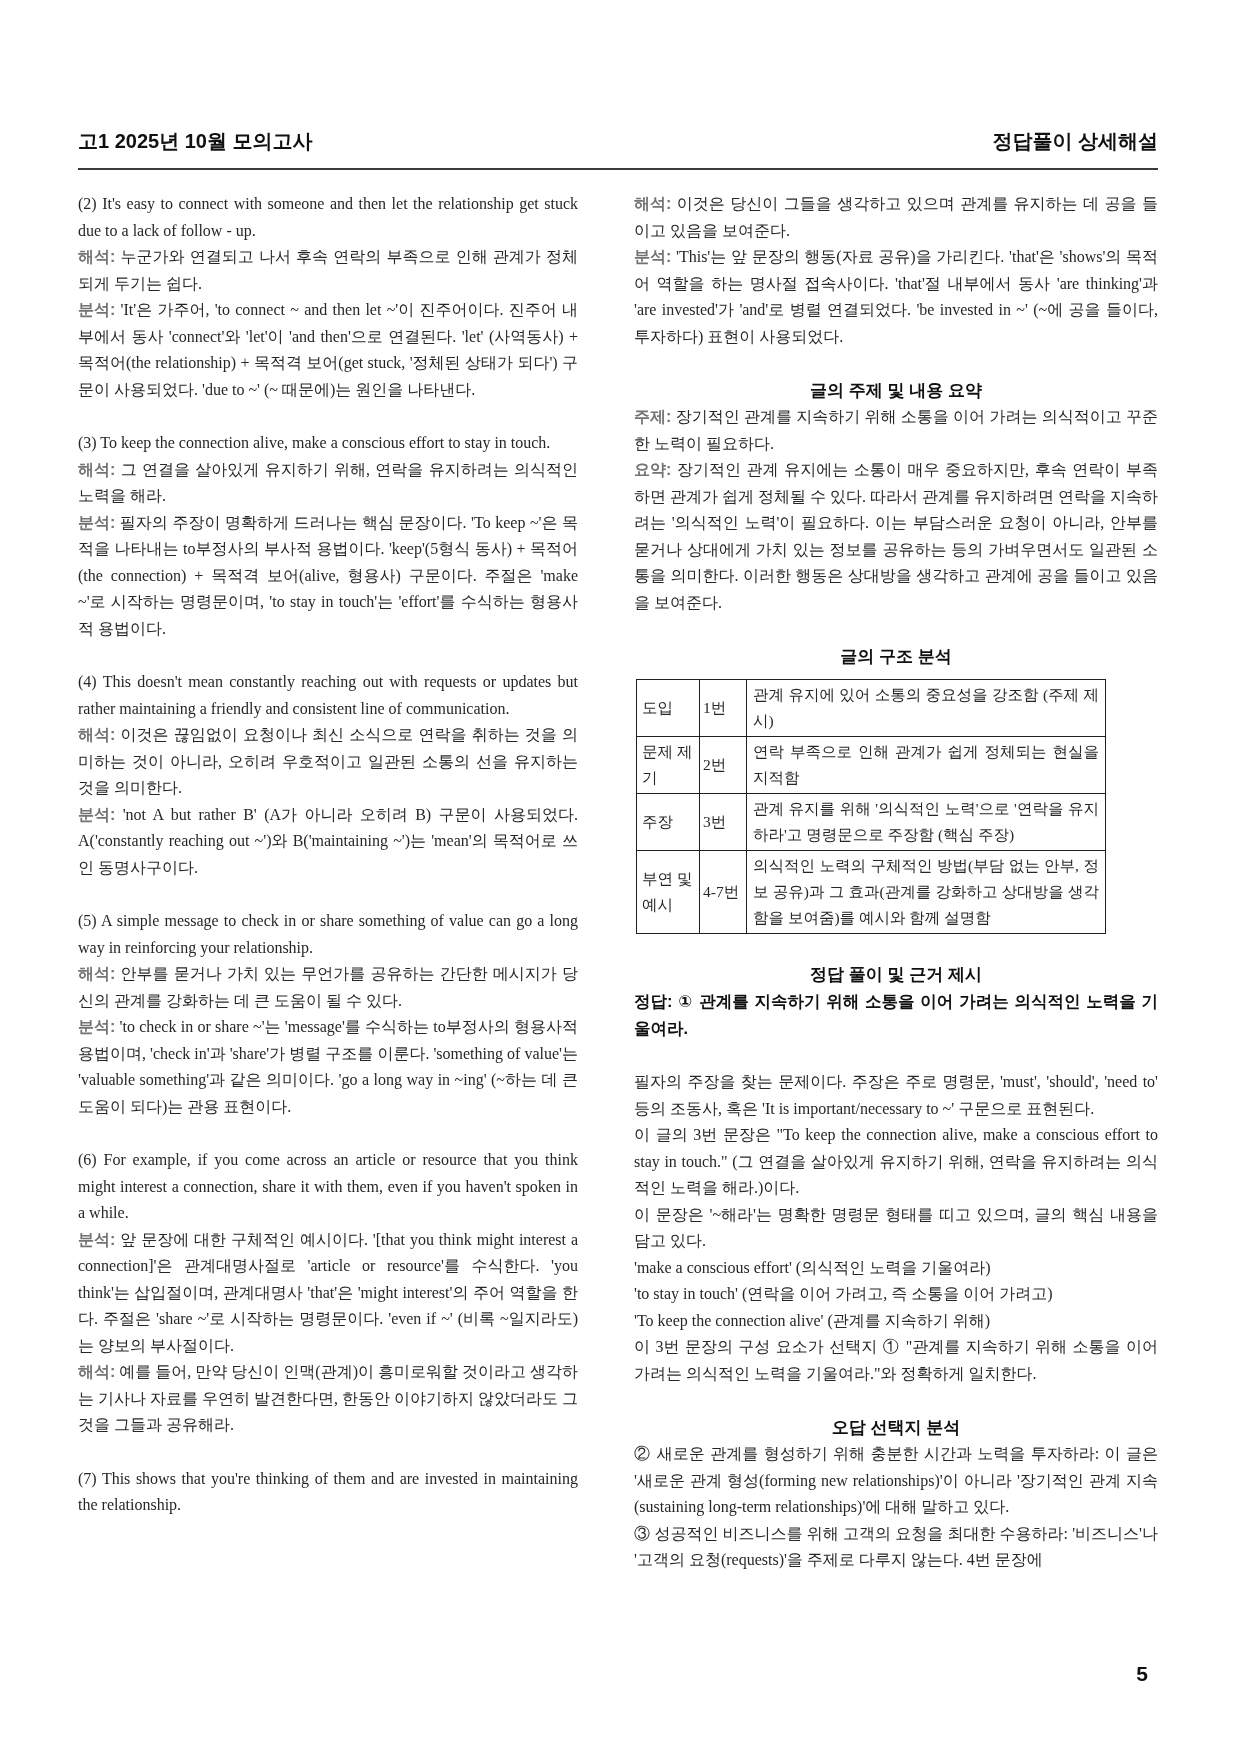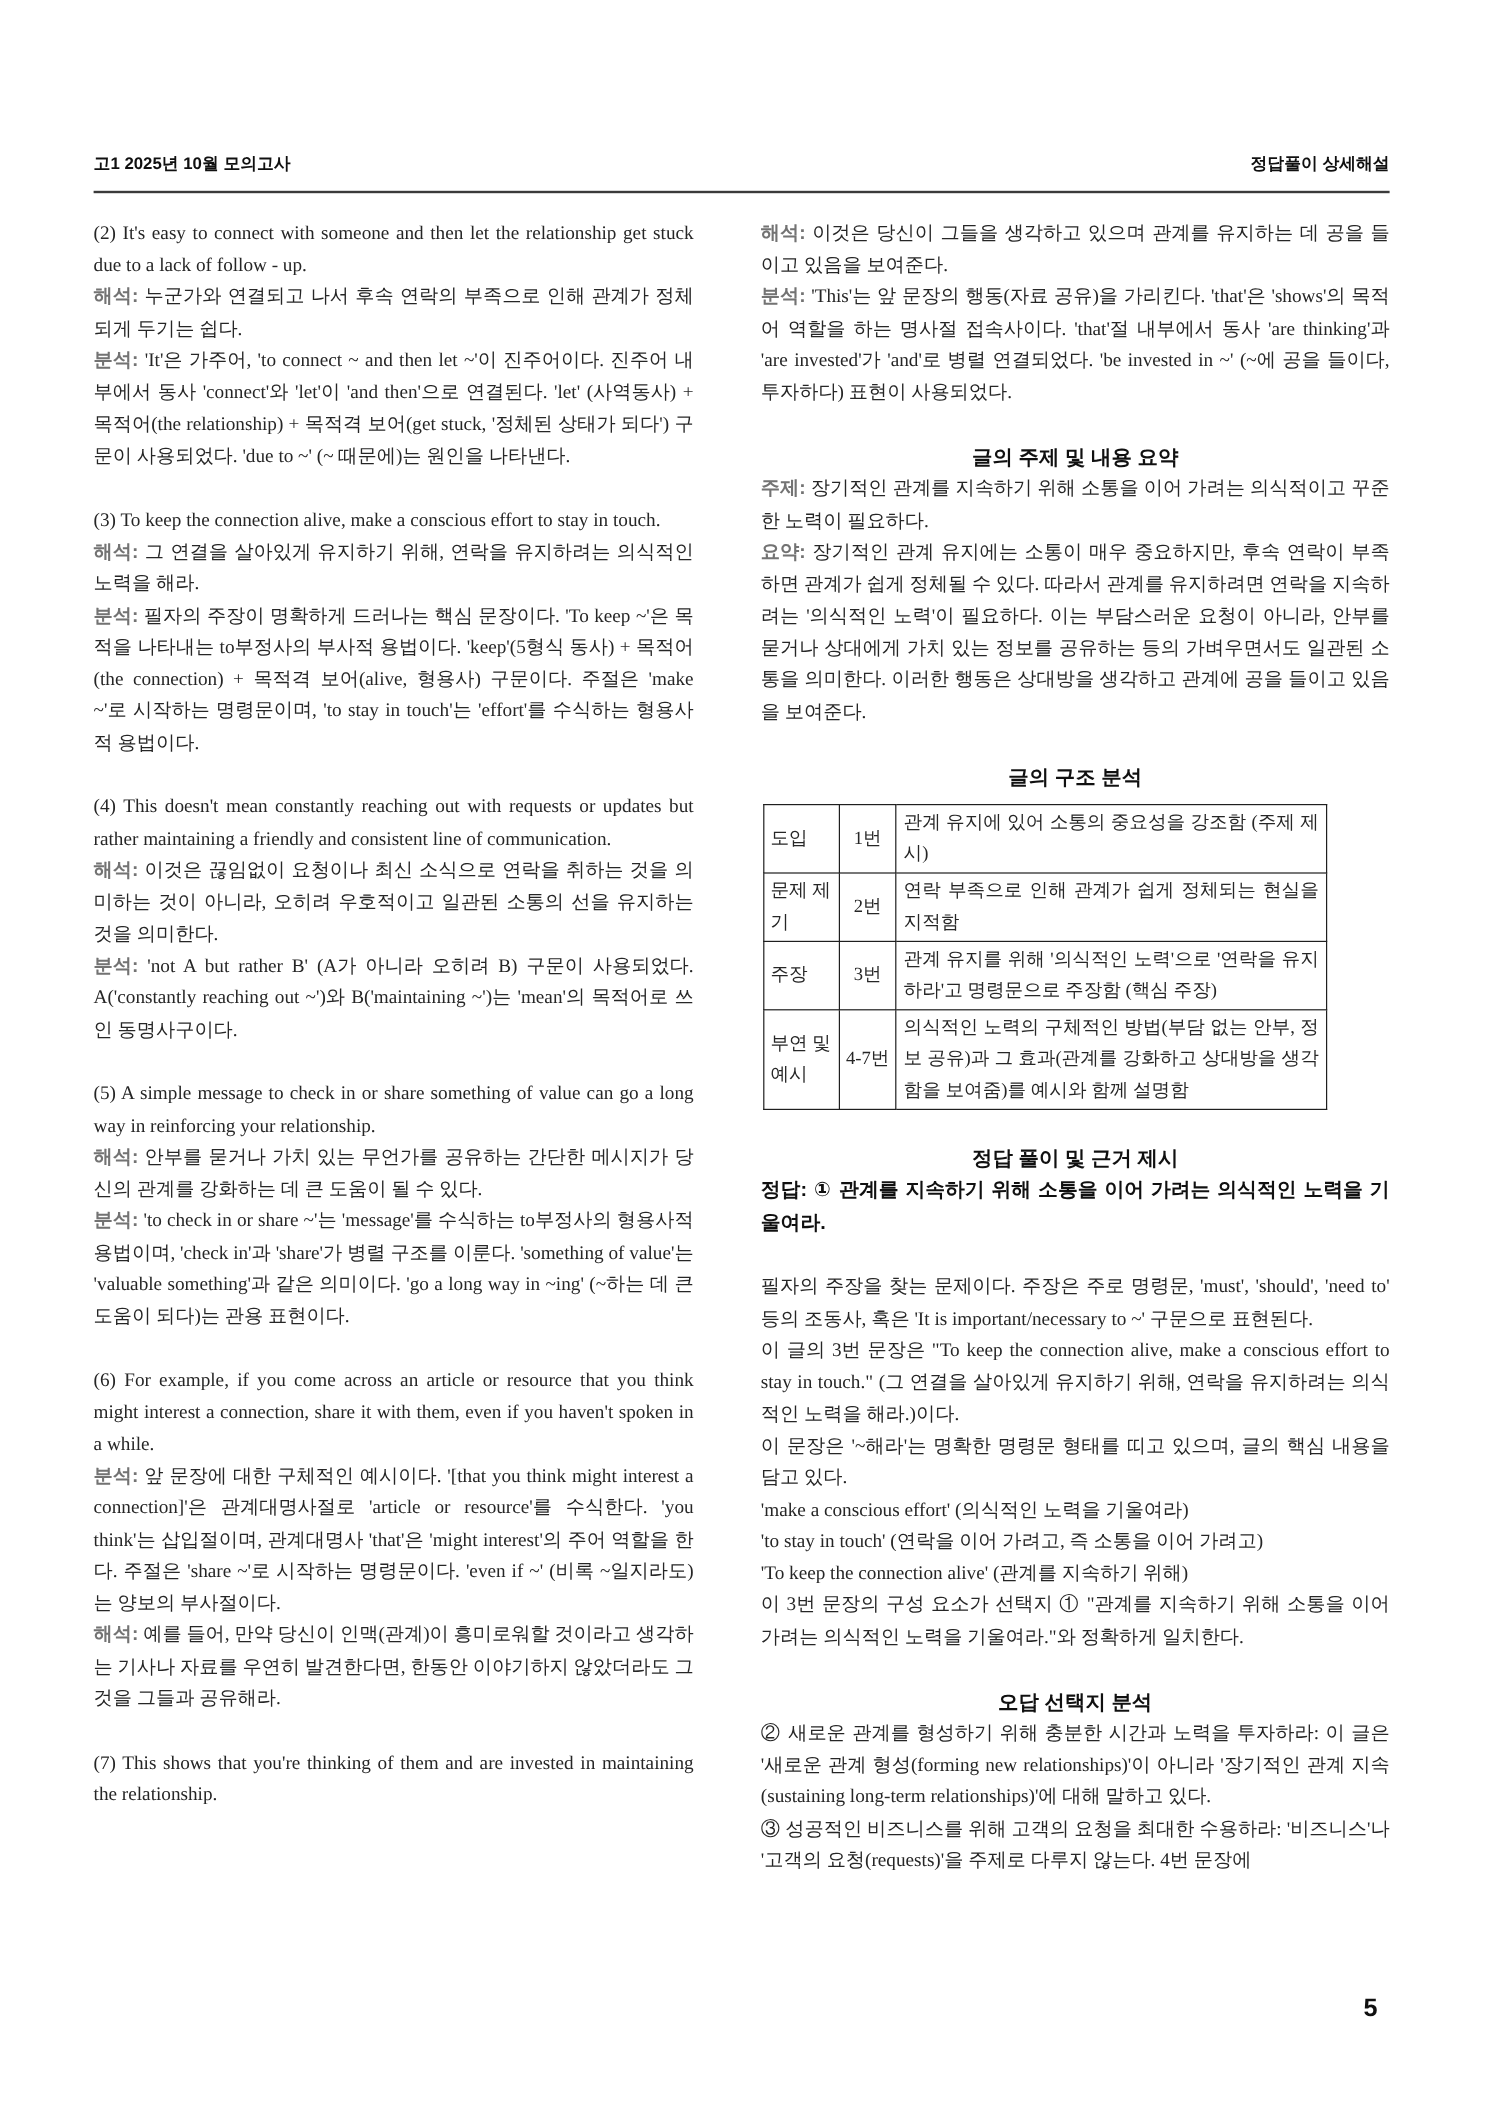--- a/index.html
+++ b/index.html
@@ -9,21 +9,21 @@
     background:#ffffff;
     font-family:"Liberation Serif","DejaVu Serif",serif;
     color:#222222;
     overflow:hidden;
     box-sizing:border-box;
   }
   .content { position:absolute; left:78px; top:128px; width:1080px; }
   .doc-header {
     display:flex; justify-content:space-between; align-items:baseline;
     font-family:"Liberation Sans","DejaVu Sans",sans-serif;
-    font-weight:700; font-size:14px; color:#101010;
+    font-weight:700; font-size:20px; color:#101010;
   }
   .header-rule { border:none; border-bottom:2px solid #3a3a3a; margin:13px 0 0 0; }
   .columns { display:flex; gap:56px; margin-top:21px; }
   .col-left  { width:500px; flex:none; }
   .col-right { width:524px; flex:none; }
   p { margin:0; text-align:justify; font-size:16px; line-height:26.5px; color:#262626; }
   .eng { text-align:justify; }
   .lbl {
     font-family:"Liberation Sans","DejaVu Sans",sans-serif;
     font-weight:700; color:#737373;
@@ -39,21 +39,21 @@
     font-weight:700; font-size:16.5px; color:#101010;
     margin:0 0 27px 0; line-height:27px;
   }
   .structure-table { border-collapse:collapse; width:470px; margin:9px 0 0 2px; }
   .structure-table td {
     border:1px solid #1f1f1f;
     font-size:15.5px; line-height:26px;
     padding:2px 6px; vertical-align:middle; color:#262626;
   }
   .structure-table td.c1 { width:52px; text-align:left; padding:2px 5px; }
-  .structure-table td.c2 { width:40px; text-align:center; padding:2px 3px;margin-left:20px; }
+  .structure-table td.c2 { width:40px; padding:2px 3px;margin-left:20px; }
   .structure-table td.c3 { text-align:justify; }
   .page-number {
     position:absolute; right:92px; top:1662px;
     font-family:"Liberation Sans","DejaVu Sans",sans-serif;
     font-weight:700; font-size:21px; color:#101010;
   }
 </style>
 </head>
 <body>
 

